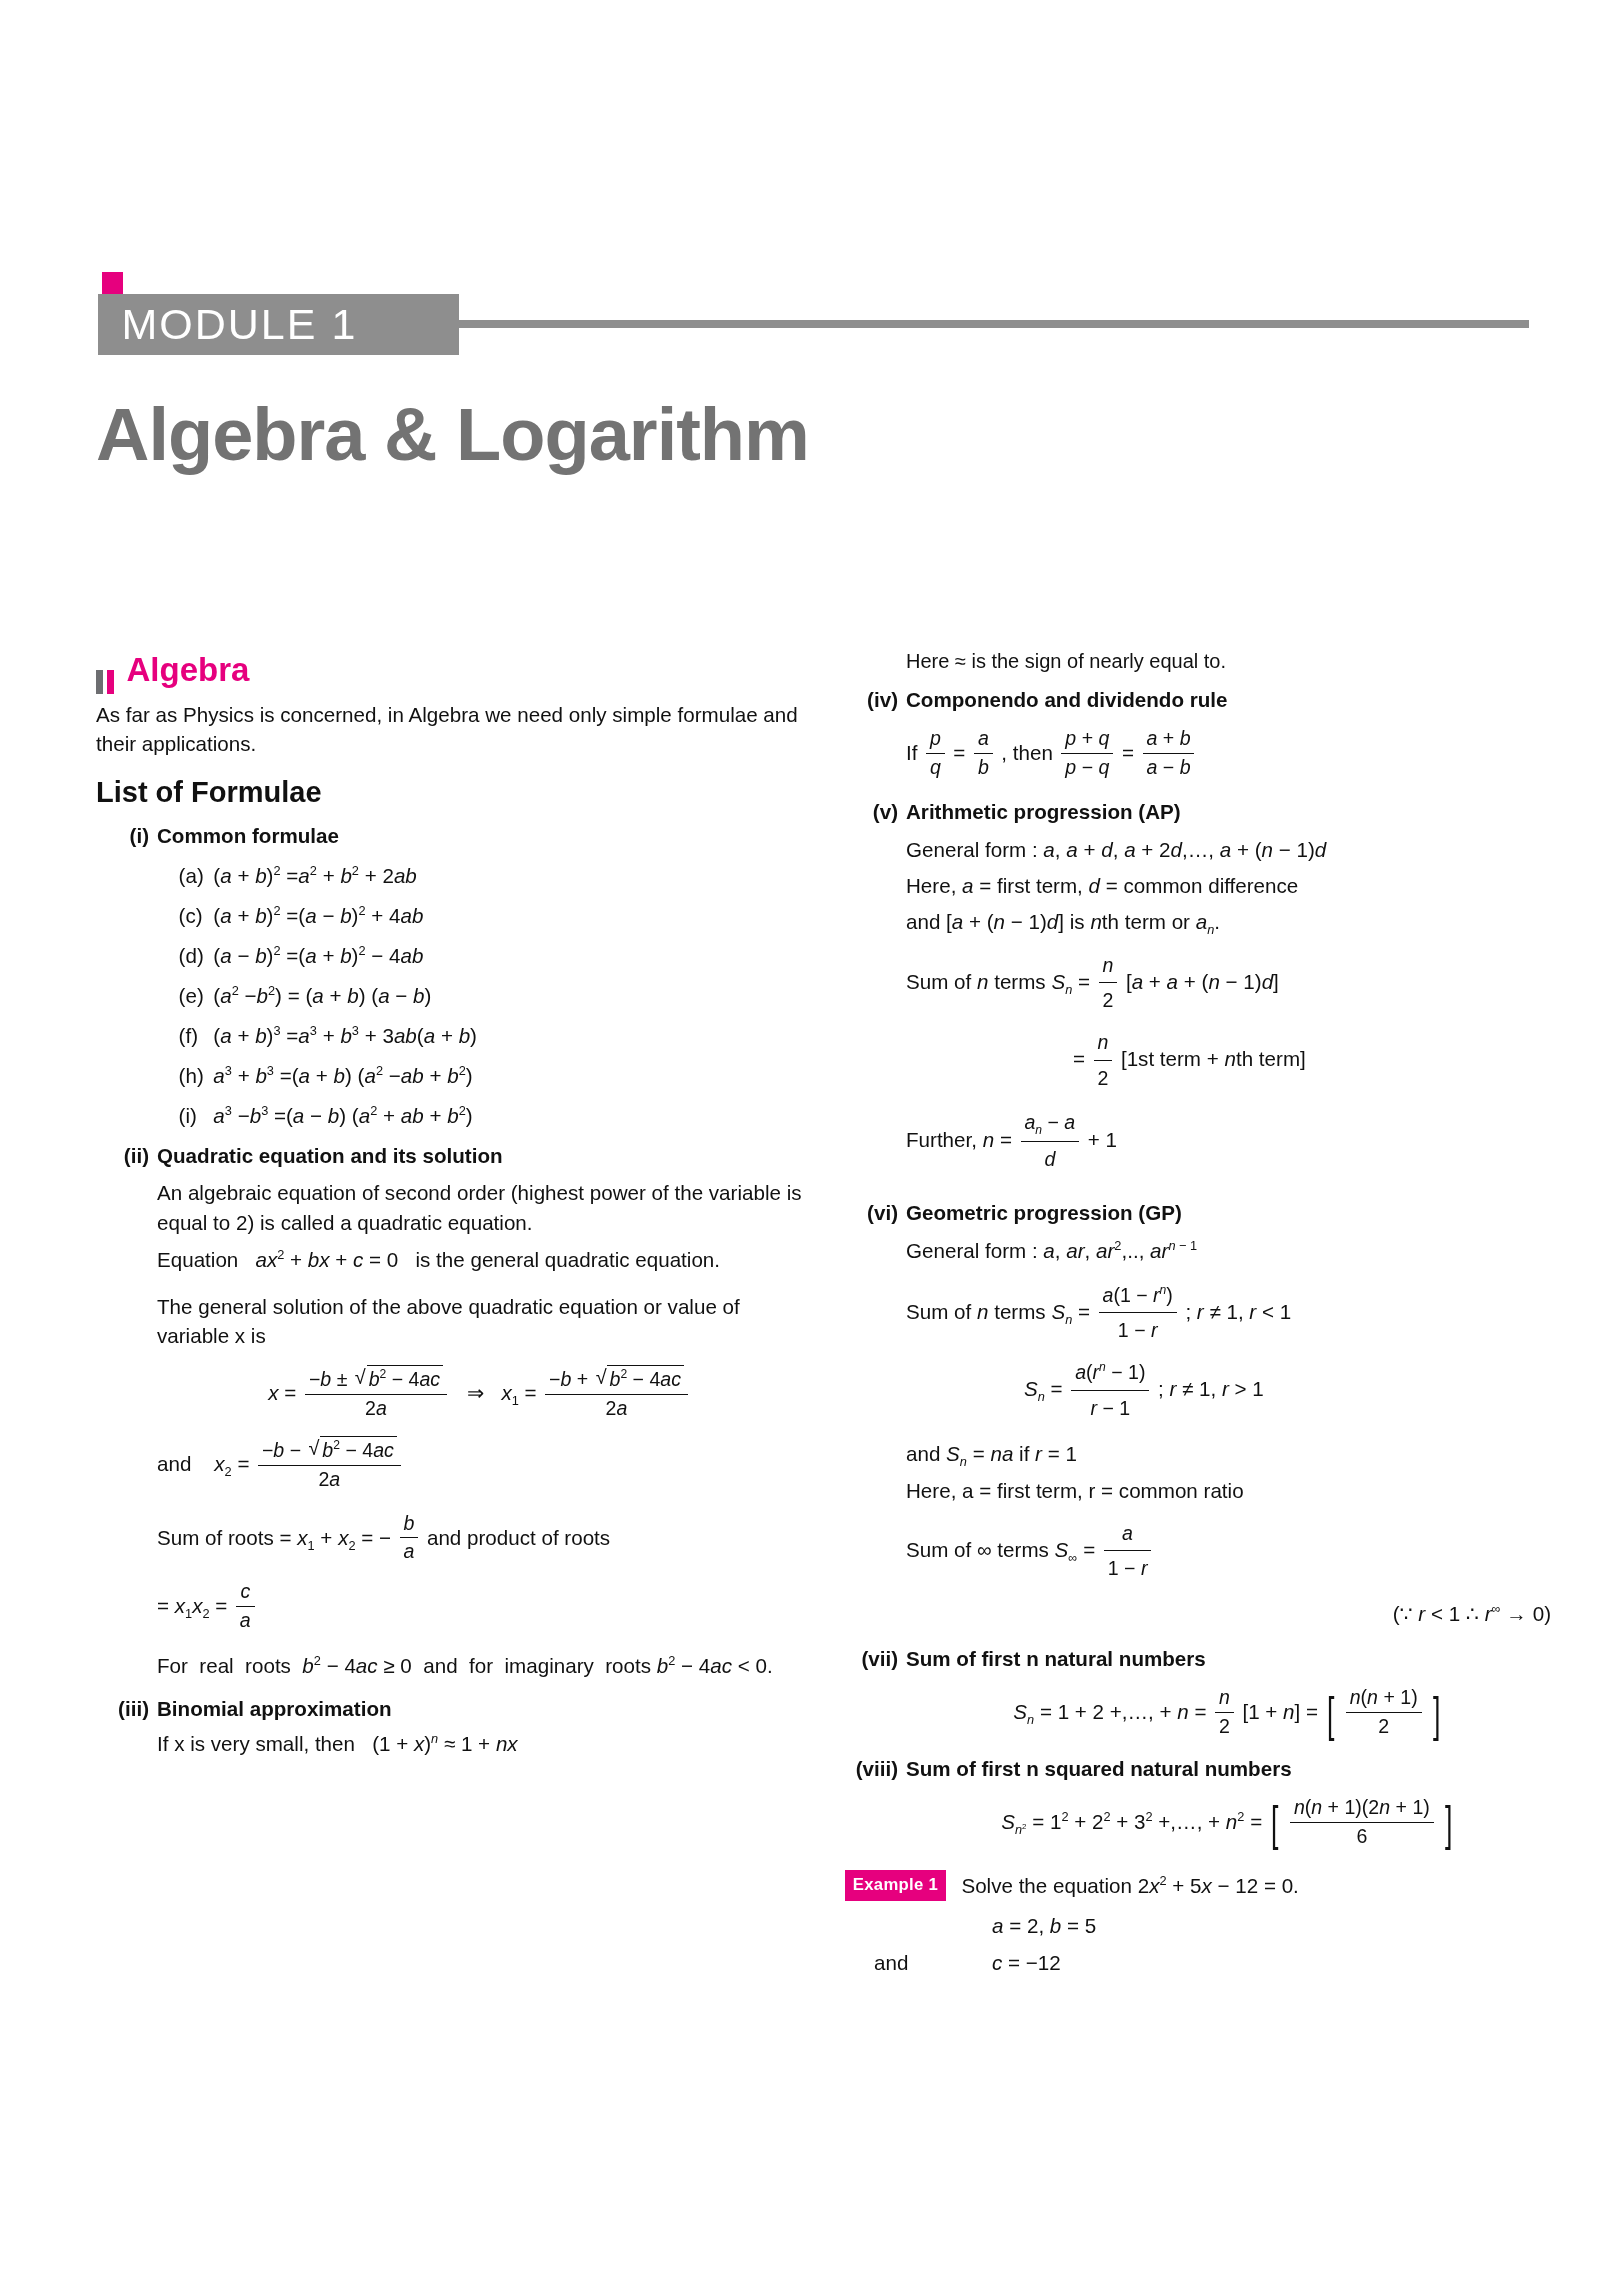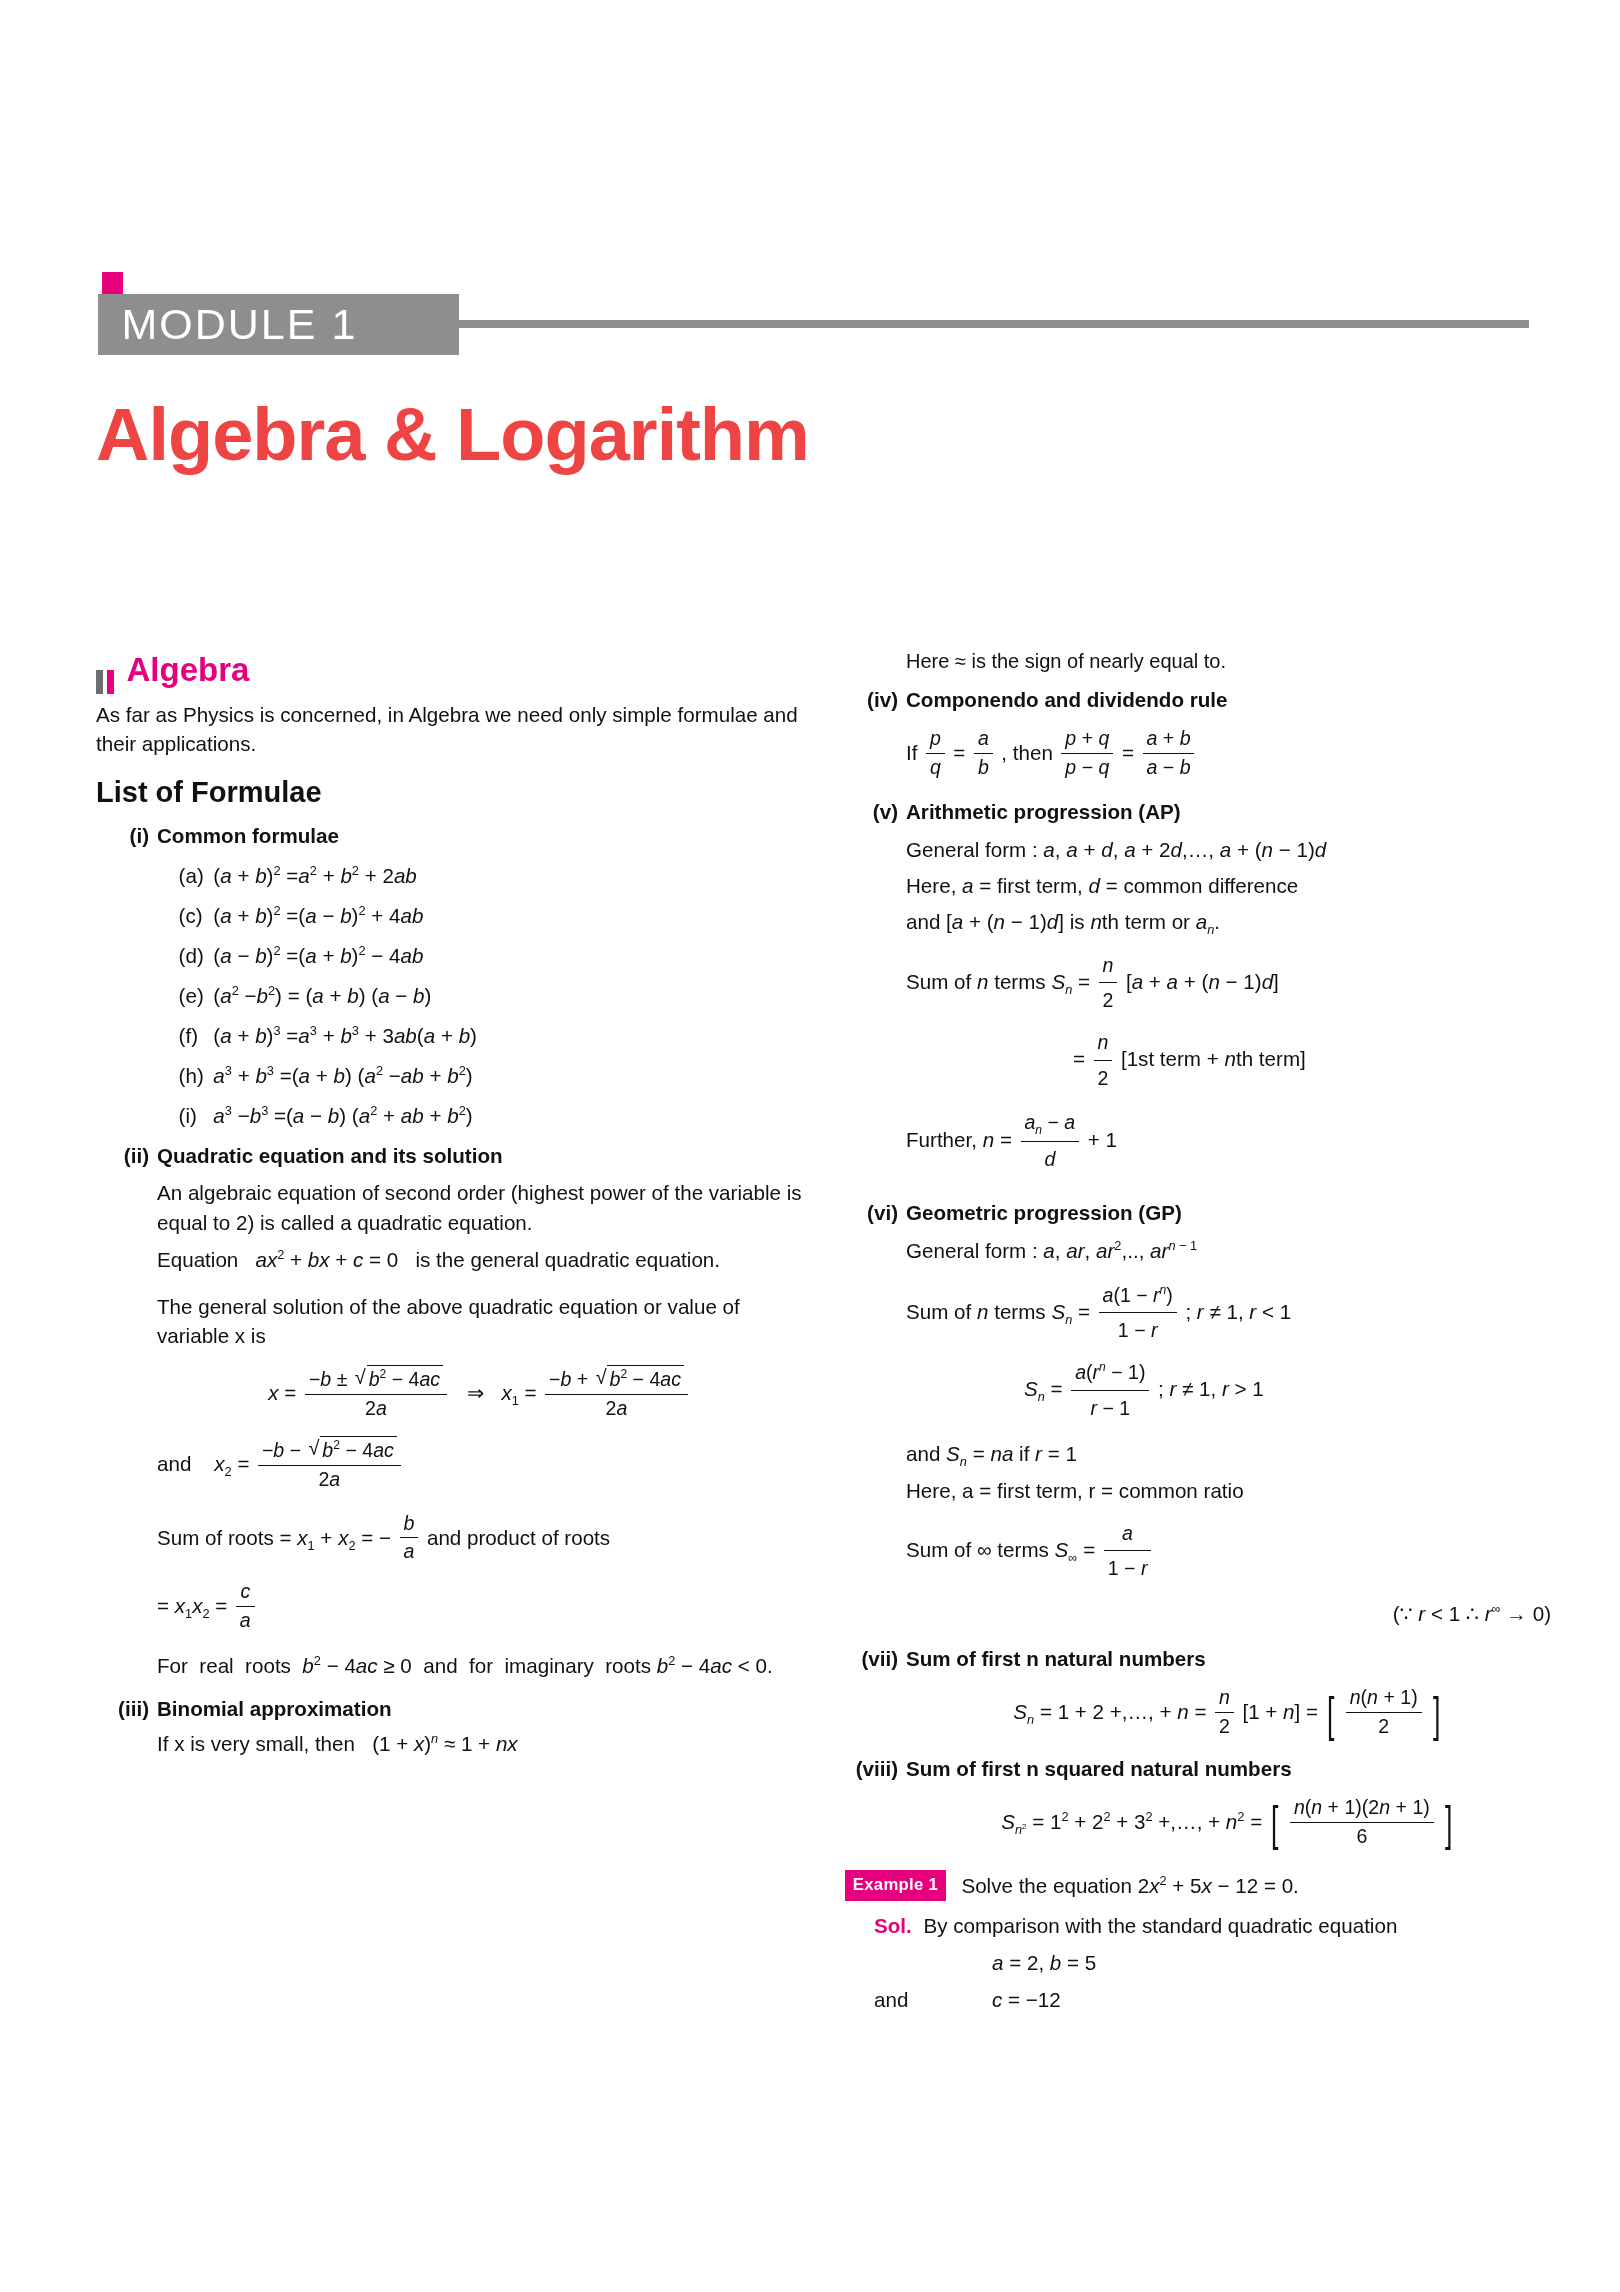--- a/index.html
+++ b/index.html
@@ -56,21 +56,21 @@
     right:0;
     height:8.8px;
     background:#8e8e8e;
   }
   .chapter-title {
     position:absolute;
     left:96px; top:392px;
     font-size:74px;
     font-weight:bold;
     letter-spacing:-1px;
-    color:#ef4444;
+    color:#737373;
     font-family:"Liberation Sans", sans-serif;
   }
 
   
   .col {
     position:absolute;
     top:647px;
     width:706px;
     font-size:20px;
     line-height:1.42;
@@ -437,24 +437,20 @@
         <span class="bigbr">[</span>
         <span class="frac"><span class="num"><i class="v">n</i>(<i class="v">n</i> + 1)(2<i class="v">n</i> + 1)</span><span class="den">6</span></span>
         <span class="bigbr">]</span>
       </div>
     </div>
 
     <div class="ex-row">
       <span class="example-tag">Example 1</span>
       <span>Solve the equation 2<i class="v">x</i><sup>2</sup> + 5<i class="v">x</i> − 12 = 0.</span>
     </div>
-    <div class="sol-row">
-      <span class="sol-tag">Sol.</span>
-      <span>By comparison with the standard quadratic equation</span>
-    </div>
     <div class="sol-line">
       <i class="v">a</i> = 2, <i class="v">b</i> = 5
     </div>
     <div class="sol-line rel">
       <span class="andw">and</span>
       <i class="v">c</i> = −12
     </div>
 
   </div>
 </div>

